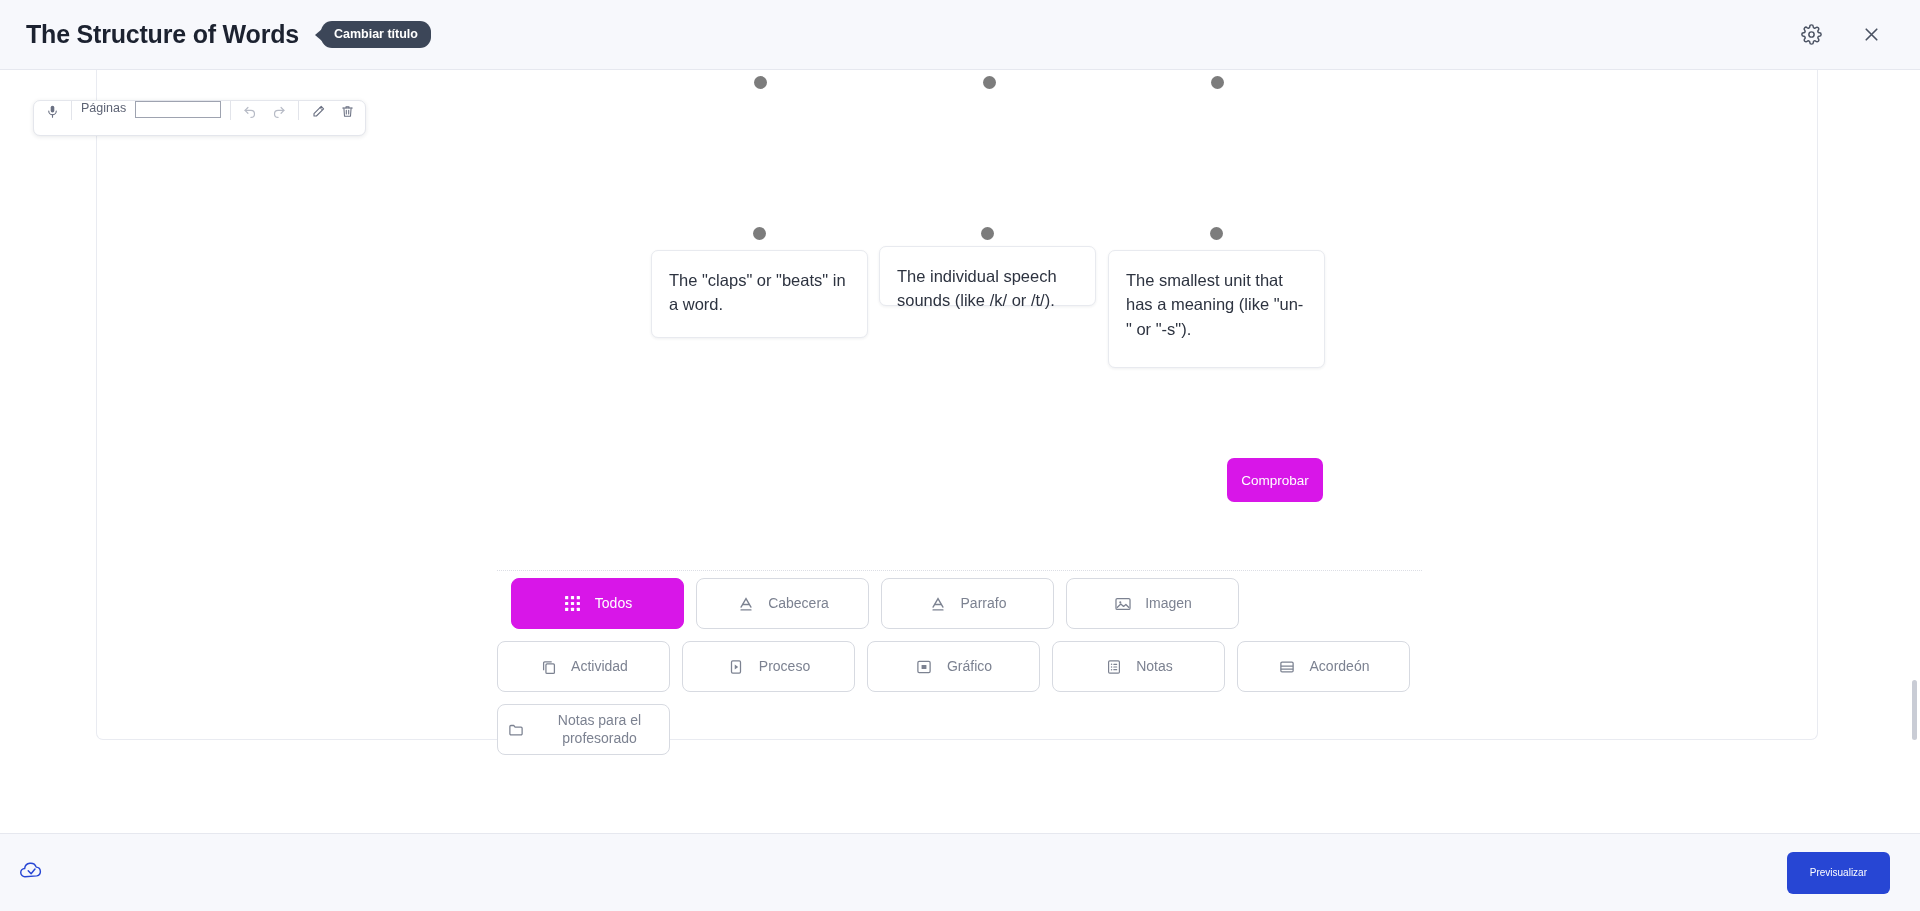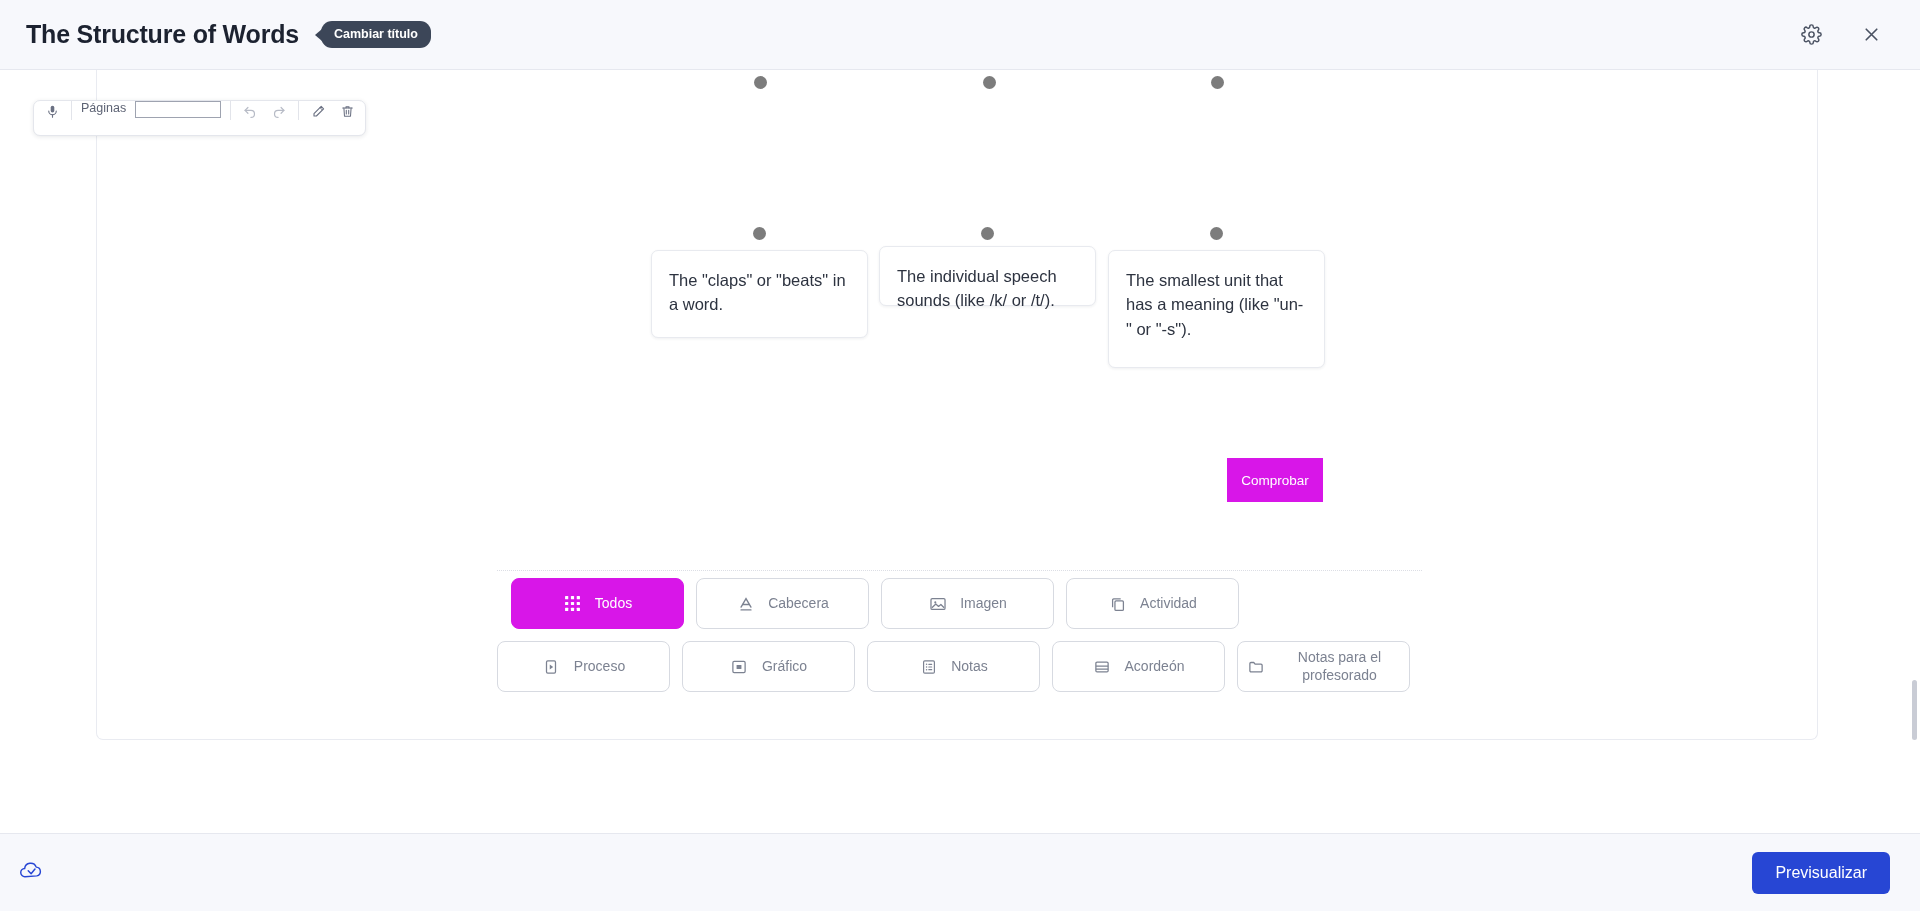--- a/index.html
+++ b/index.html
@@ -123,21 +123,21 @@
     color: #2d3340;
   }
 
   
   .comprobar {
     position: absolute;
     left: 1227px; top: 458px;
     width: 96px; height: 44px;
     background: #d816e8;
     color: #ffffff;
-    border: none; border-radius: 0;
+    border: none; border-radius: 7px;
     font-size: 13.5px;
     font-family: "Liberation Sans", sans-serif;
     cursor: pointer;
     display: flex; align-items: center; justify-content: center;
   }
 
   
   .divider {
     position: absolute;
     left: 497px; top: 570px;
@@ -184,21 +184,21 @@
     background: #f7f8fc;
     border-top: 1px solid #e6e8ef;
     display: flex; align-items: center;
   }
   .cloud-icon { margin-left: 18px; color: #2746d4; cursor: pointer; }
   .preview-btn {
     margin-left: auto; margin-right: 30px;
     background: #2746d4; color: #ffffff;
     border: none; border-radius: 6px;
     height: 42px; padding: 0 23px;
-    font-size: 16px;
+    font-size: 10px;
     font-family: "Liberation Sans", sans-serif;
     cursor: pointer;
   }
   .scrollbar {
     position: absolute;
     right: 3px; top: 680px;
     width: 5px; height: 60px;
     background: #c9ccd5;
     border-radius: 3px;
   }
@@ -273,20 +273,30 @@
     <span class="bicon">
       <svg width="18" height="18" viewBox="0 0 20 20" fill="none" stroke="currentColor" stroke-width="1.5" stroke-linecap="round">
         <path d="M4.5 13.5 10 4l5.5 9.5"></path>
           <path d="M6.6 10.6h6.8"></path>
           <path d="M4.5 16.6h11"></path>
       </svg>
     </span>
     <span class="blabel">Cabecera</span>
   </div>
 
+  <div class="block">
+    <span class="bicon">
+      <svg width="18" height="18" viewBox="0 0 20 20" fill="none" stroke="currentColor" stroke-width="1.5" stroke-linecap="round">
+        <path d="M4.5 13.5 10 4l5.5 9.5"></path>
+          <path d="M6.6 10.6h6.8"></path>
+          <path d="M4.5 16.6h11"></path>
+      </svg>
+    </span>
+    <span class="blabel">Parrafo</span>
+  </div>
 
   <div class="block">
     <span class="bicon">
       <svg width="18" height="18" viewBox="0 0 20 20" fill="none" stroke="currentColor" stroke-width="1.4">
         <rect x="2.2" y="4" width="15.6" height="12" rx="1.4"></rect>
         <circle cx="7" cy="8.2" r="1.15" fill="currentColor" stroke="none"></circle>
         <path d="M3.2 14.2 7.6 10l3 2.7 2.6-2.2 3.6 3.7" stroke-linejoin="round"></path>
       </svg>
     </span>
     <span class="blabel">Imagen</span>

